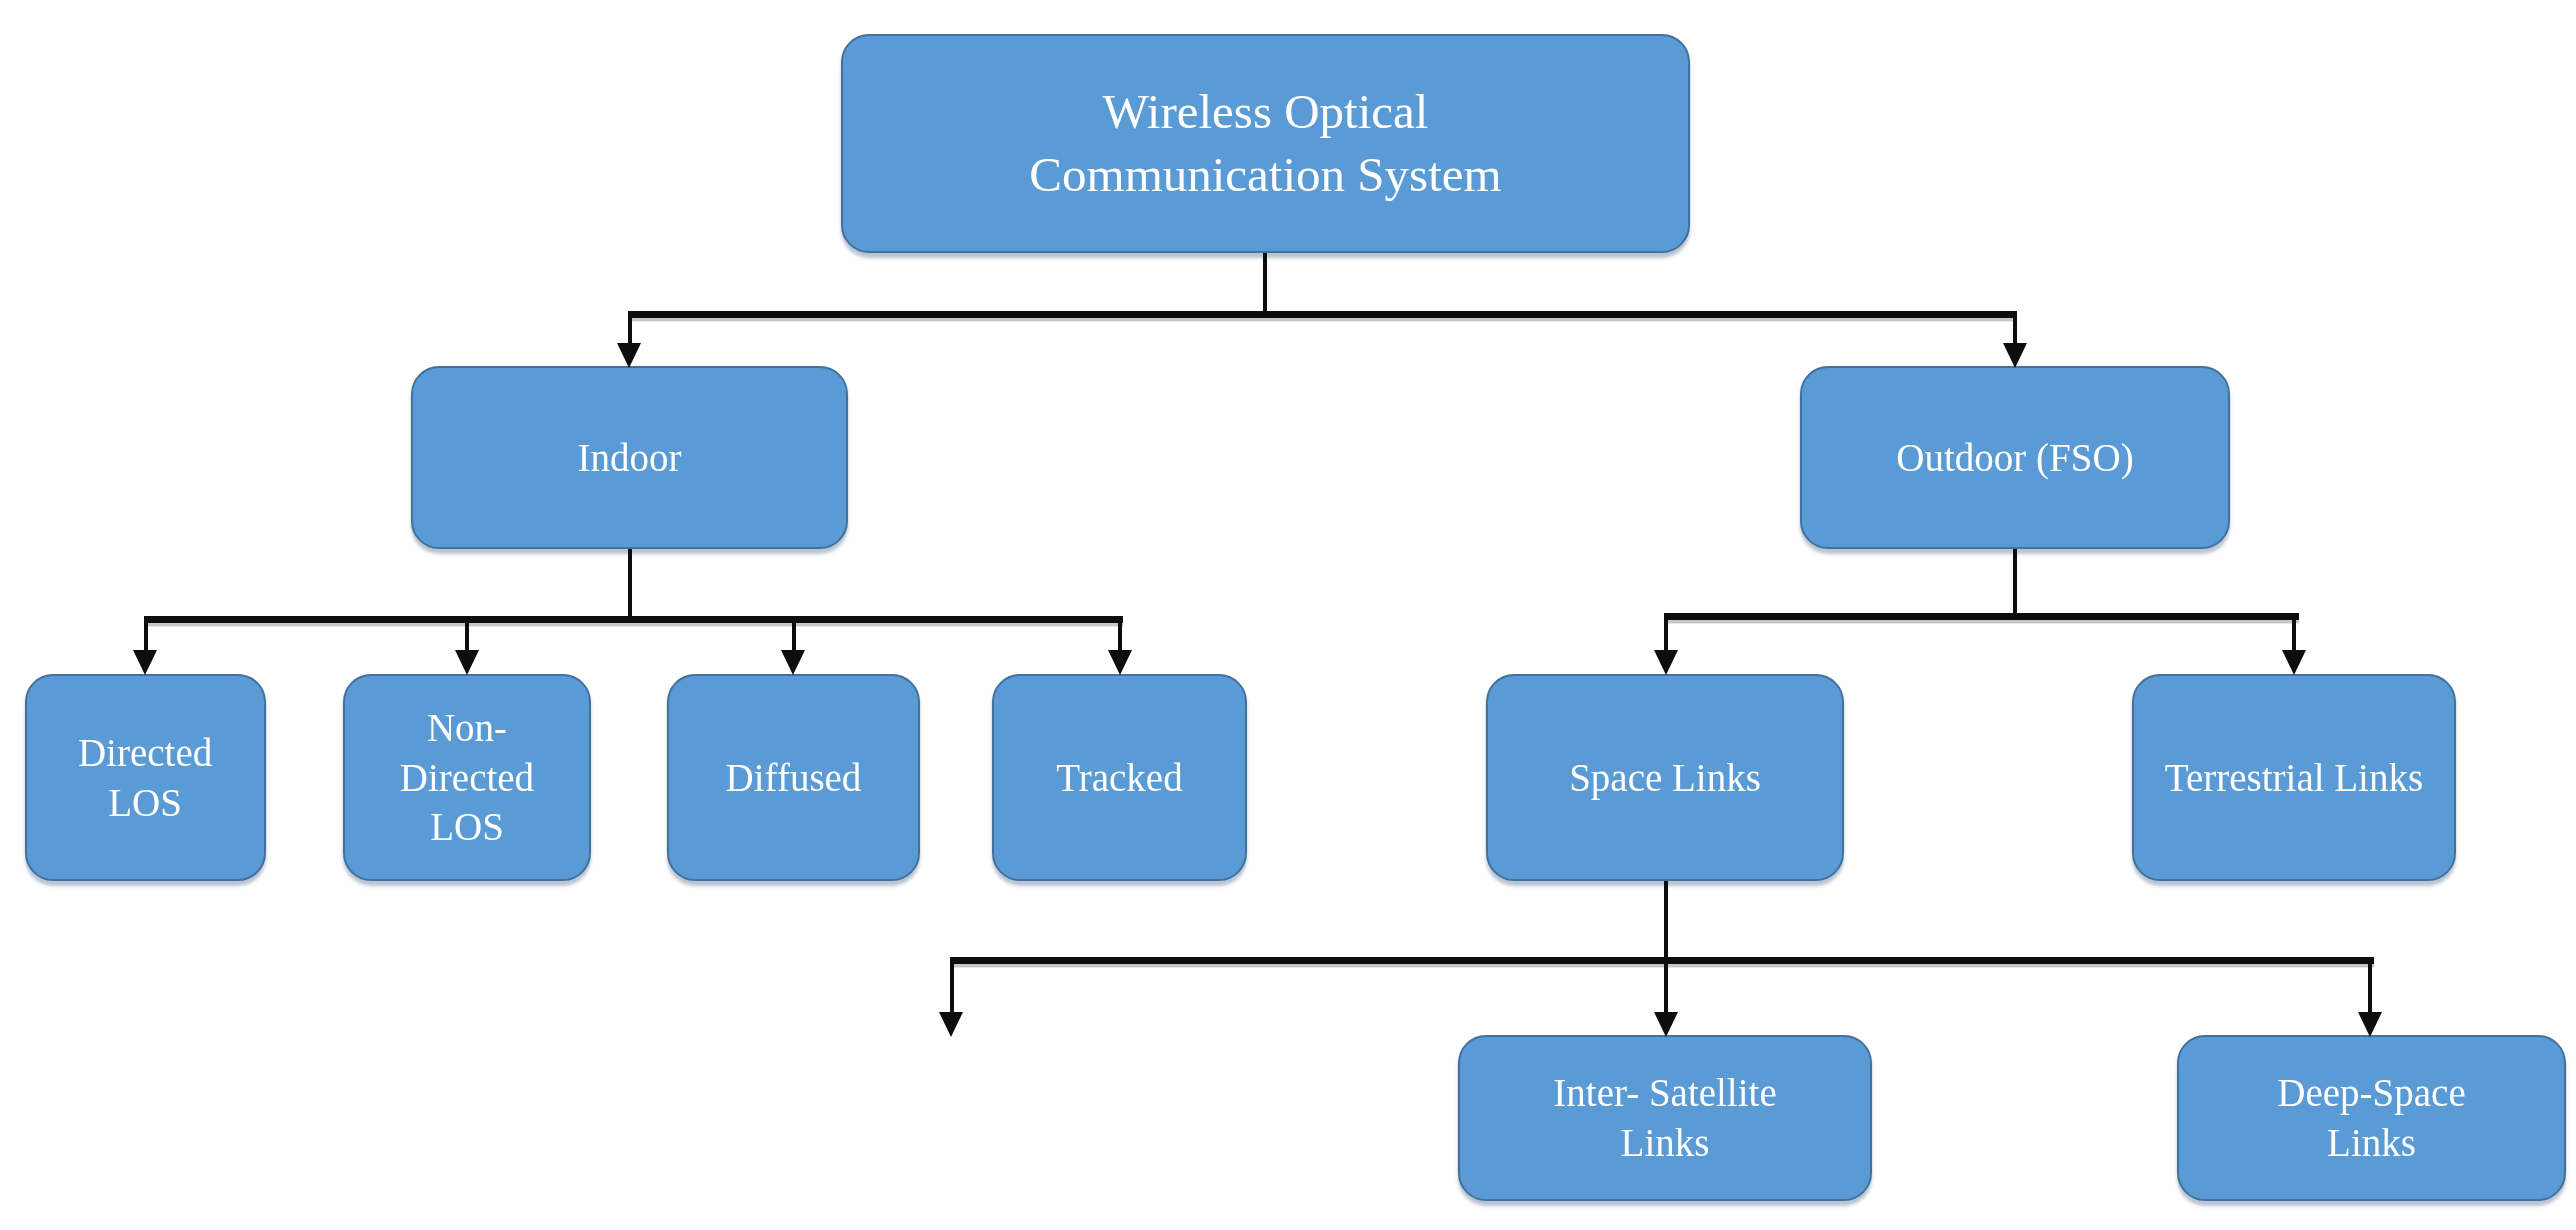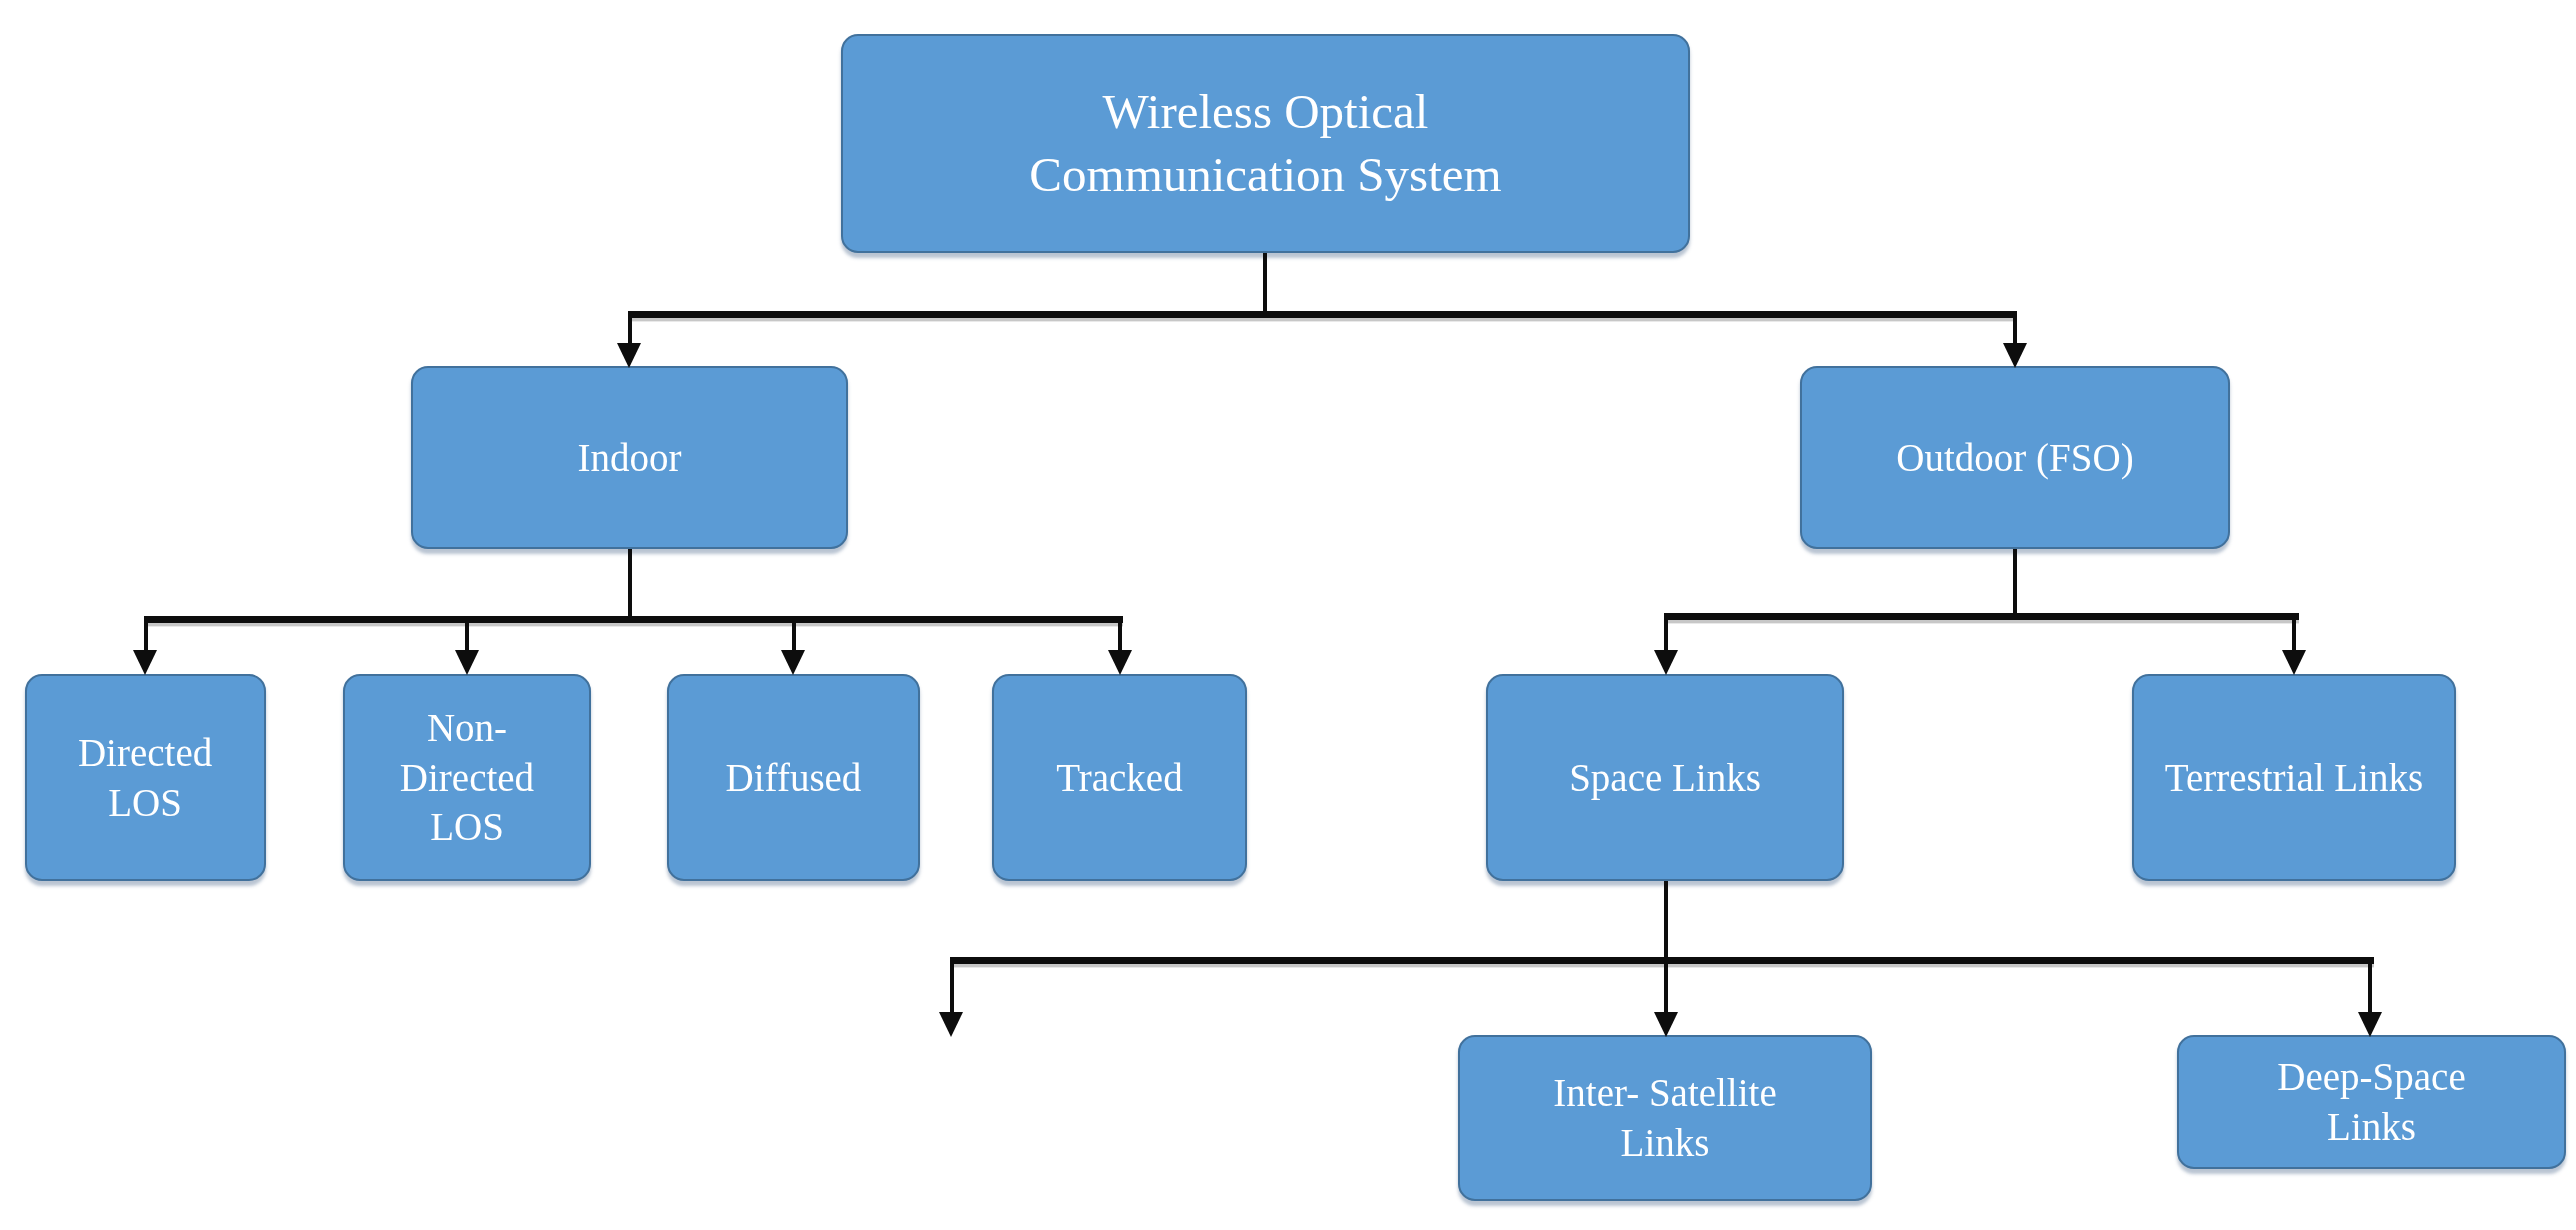--- a/index.html
+++ b/index.html
@@ -14,21 +14,21 @@
     background: #ffffff;
     font-family: "Liberation Serif", "DejaVu Serif", serif;
     overflow: hidden;
   }
   
   .node {
     position: absolute;
     box-sizing: border-box;
     background: #5b9bd5;
     border: 2.5px solid #41719c;
-    border-radius: 17px;
+    border-radius: 28px;
     color: #ffffff;
     display: flex;
     align-items: center;
     justify-content: center;
     text-align: center;
     box-shadow: 0 4.2px 3.4px rgba(100, 125, 155, 0.45);
     line-height: 1.28;
   }
   .node .lbl { display: block; }
 
@@ -36,21 +36,21 @@
   #n-indoor        { left: 411px;  top: 366px;  width: 437px;  height: 183px; font-size: 39px; padding: 0 50px; }
   #n-outdoor       { left: 1800px; top: 366px;  width: 430px;  height: 183px; font-size: 39px; padding: 0 25.5px; }
   #n-directed      { left: 24.6px;   top: 674px;  width: 241px;  height: 207px; font-size: 39px; padding: 0 24px; font-family: Liberation Serif, serif; }
   #n-nondirected   { left: 343px;  top: 674px;  width: 248px;  height: 207px; font-size: 39px; padding: 0 25.5px; }
   #n-diffused      { left: 667px;  top: 674px;  width: 253px;  height: 207px; font-size: 39px; padding: 0 17px; }
   #n-tracked       { left: 992px; top: 674px;  width: 255px;  height: 207px; font-size: 39px; padding: 0 17px; }
   #n-space         { left: 1486px; top: 674px;  width: 358px;  height: 207px; font-size: 39px; padding: 0 25.5px; }
   #n-terrestrial   { left: 2132px; top: 674px;  width: 324px;  height: 207px; font-size: 39px; padding: 0 25.5px; }
   #n-interorbital  { left: 747px;  top: 1035px; width: 408px;  height: 166px; font-size: 39px; padding: 0 47px; }
   #n-intersatellite{ left: 1458px; top: 1035px; width: 414px;  height: 166px; font-size: 39px; padding: 0 47px; }
-  #n-deepspace     { left: 2177px; top: 1035px; width: 389px;  height: 134px; font-size: 39px; padding: 0 59px; }
+  #n-deepspace     { left: 2177px; top: 1035px; width: 389px;  height: 166px; font-size: 39px; padding: 0 59px; }
 
   
   .v-line {
     position: absolute;
     width: 4.2px;
     background: #0d0d0d;
   }
   .h-line {
     position: absolute;
     height: 6.8px;

